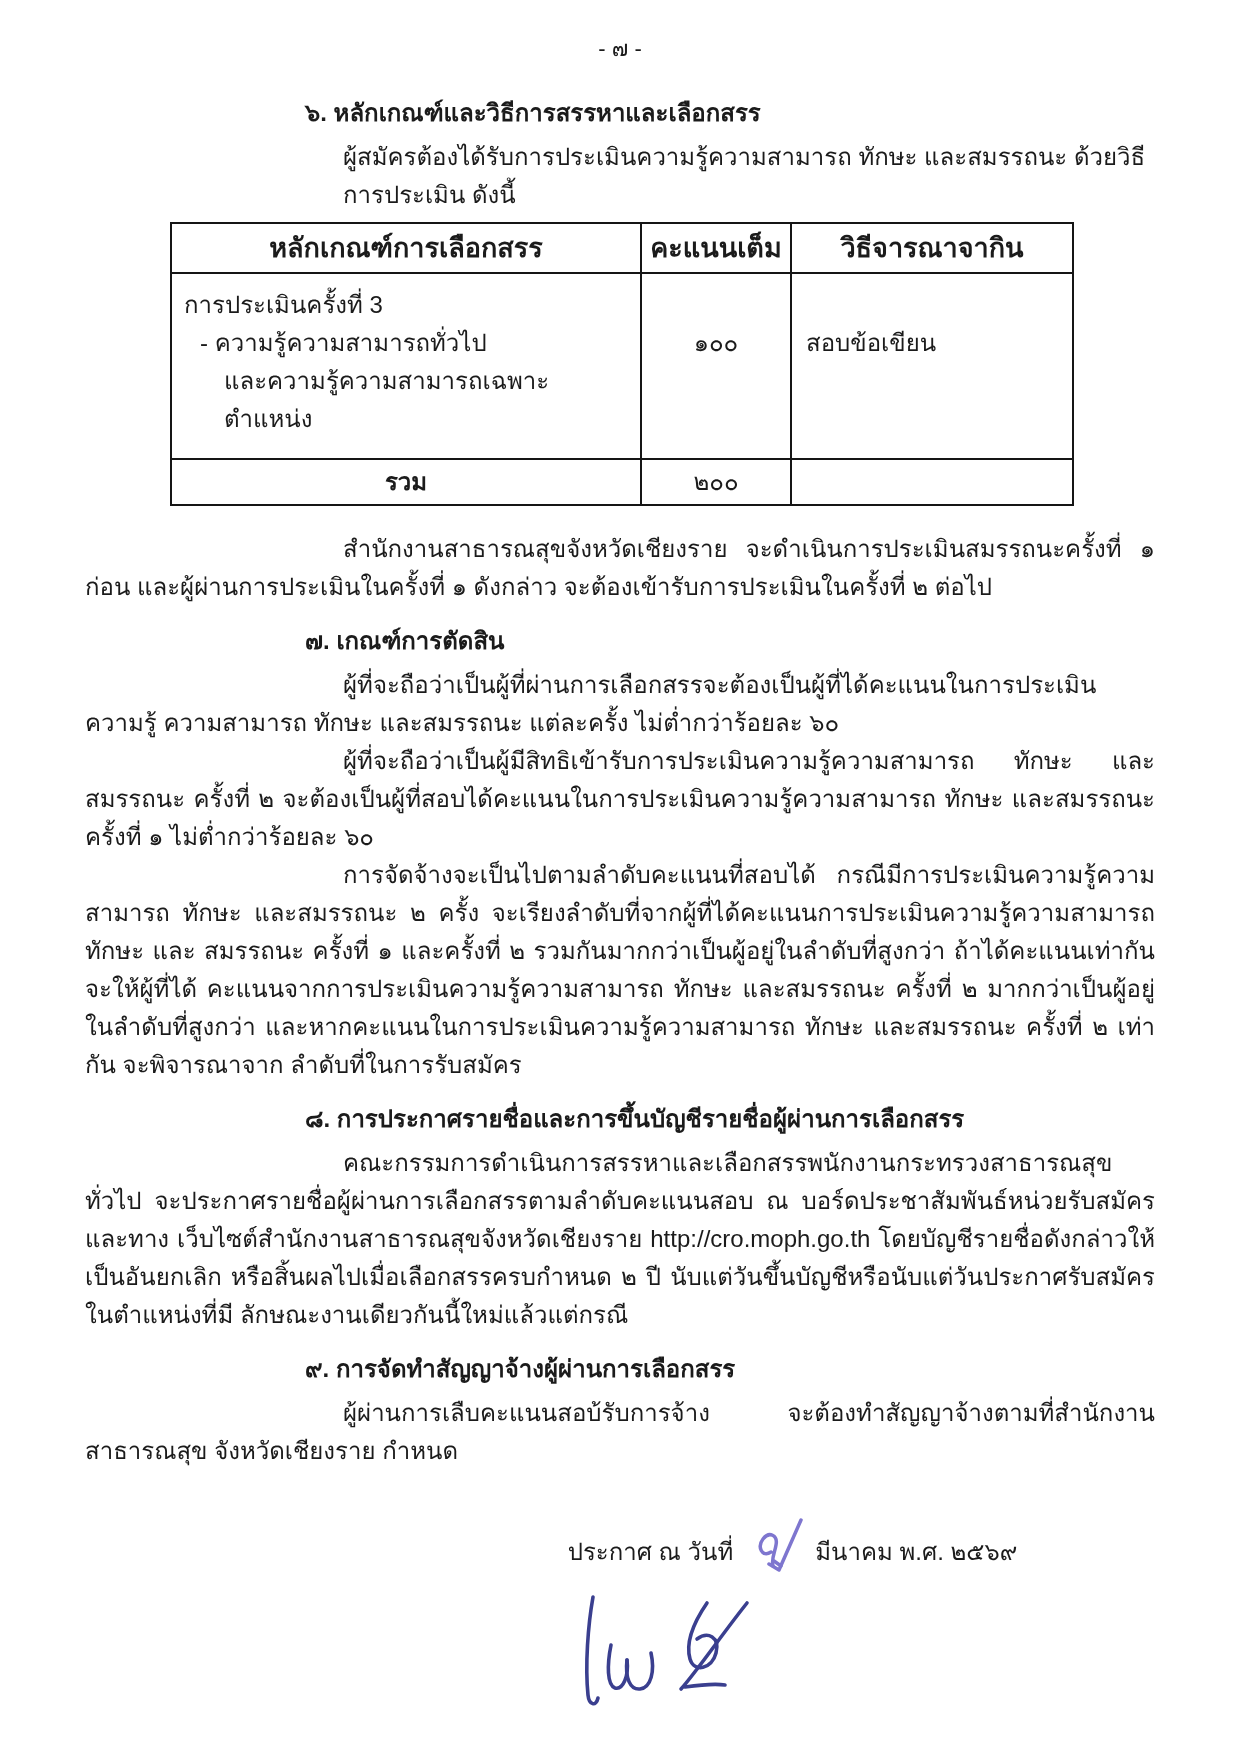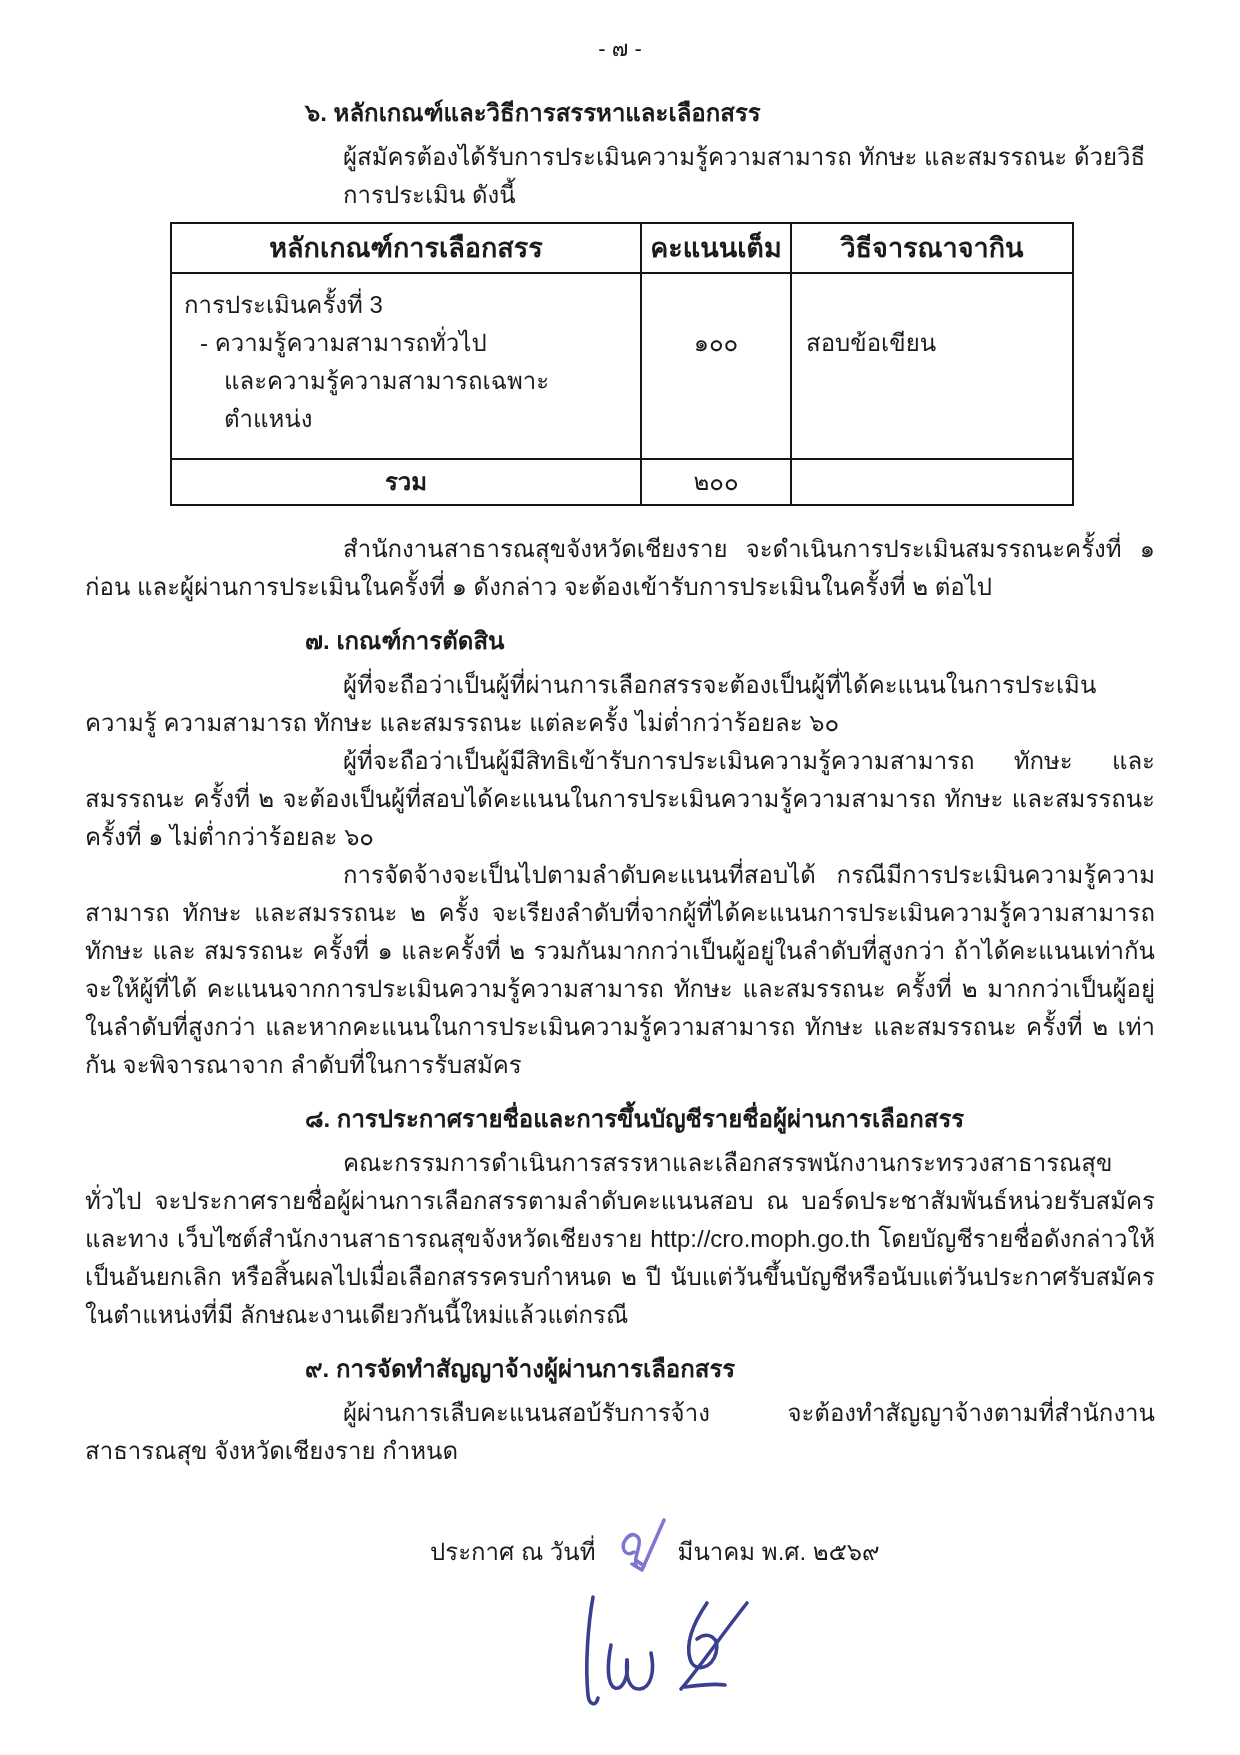--- a/index.html
+++ b/index.html
@@ -44,21 +44,21 @@
   .crit-dash { padding-left:16px; }
   .crit-cont { padding-left:40px; }
   td.score { text-align:center; }
   td.method { padding-left:14px; }
   tr.body-r1 td.score, tr.body-r1 td.method { padding-top:50px; }
   tr.body-r2 td.score, tr.body-r2 td.method { padding-top:20px; }
   tr.total-row td { height:42px; }
   tr.total-row td.tlabel { text-align:center; font-weight:bold;border-radius:6px; }
   tr.total-row td.score { text-align:center; }
 
-  .date-line { margin-top:42px; padding-left:345px; white-space:nowrap; }
+  .date-line { margin-top:42px; padding-left:345px; white-space:nowrap;text-align:center; }
   .hand-day { display:inline-block; vertical-align:-14px; margin:0 10px -4px 14px; }
   .sig-wrap { text-align:center; margin-top:8px; height:128px; }
   .sig-wrap svg { transform:translateX(42px); }
 </style>
 </head>
 <body>
 
 <div class="page">
 
   <div class="page-num">- ๗ -</div>

